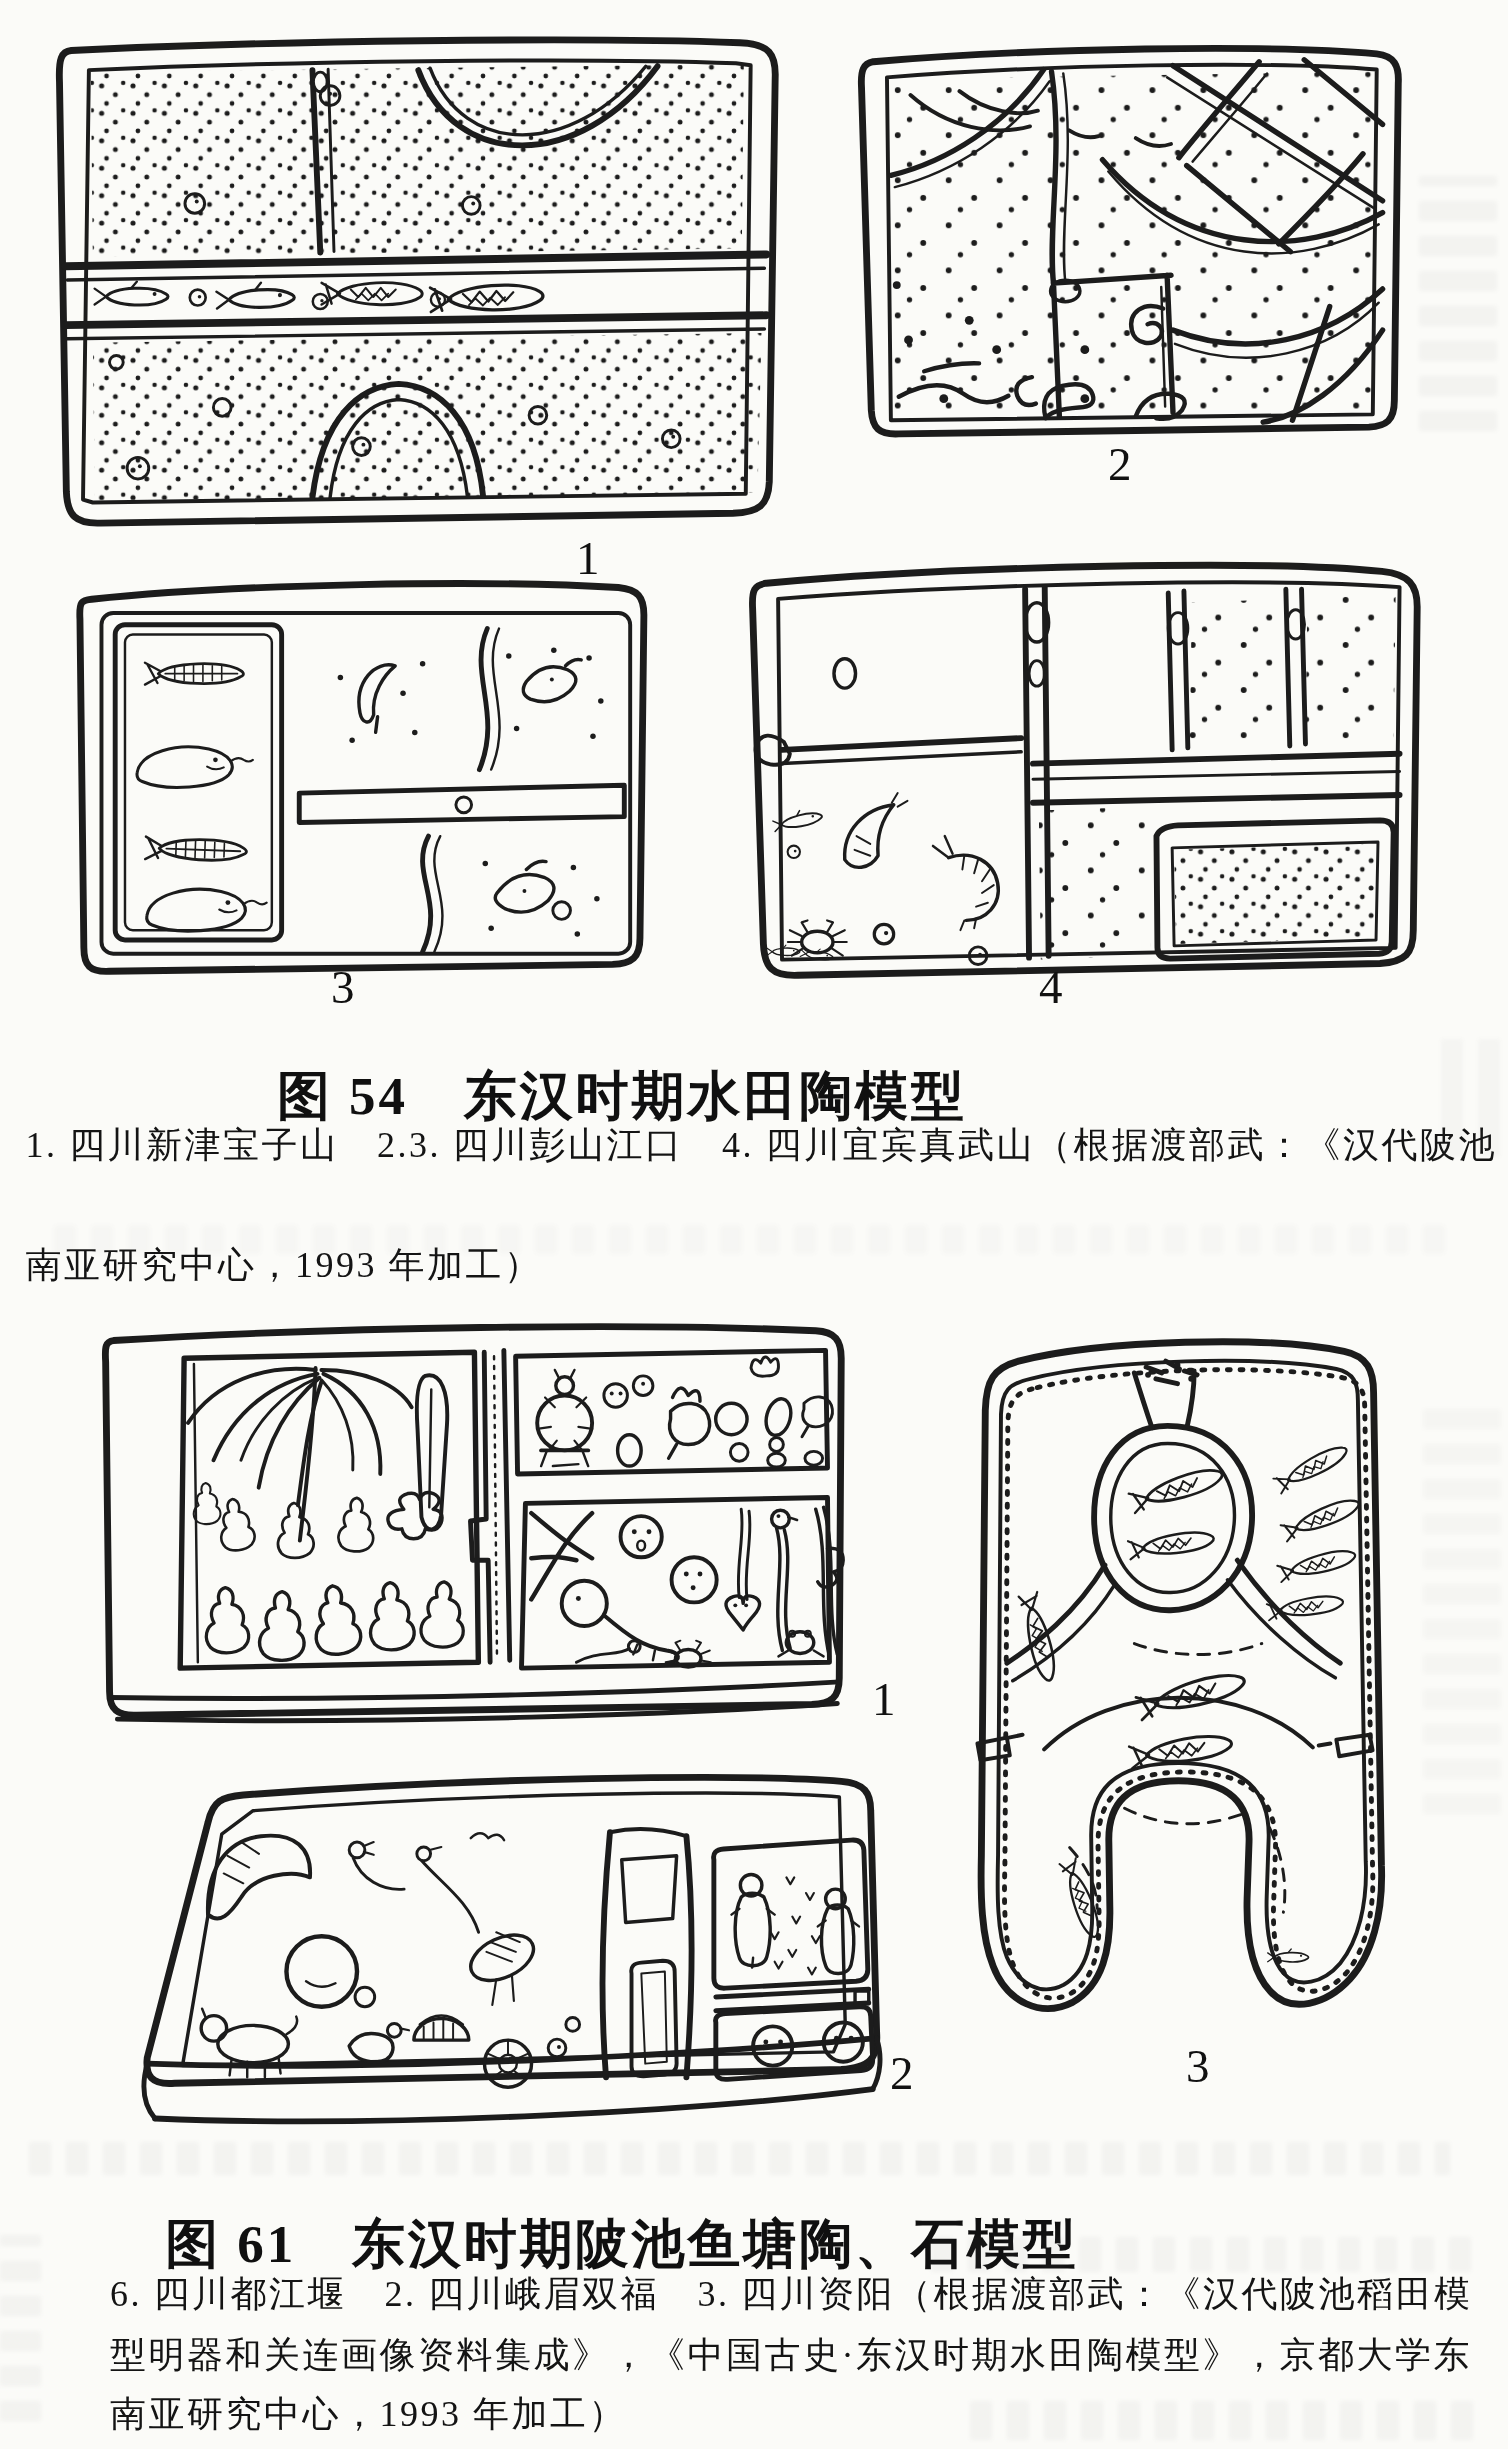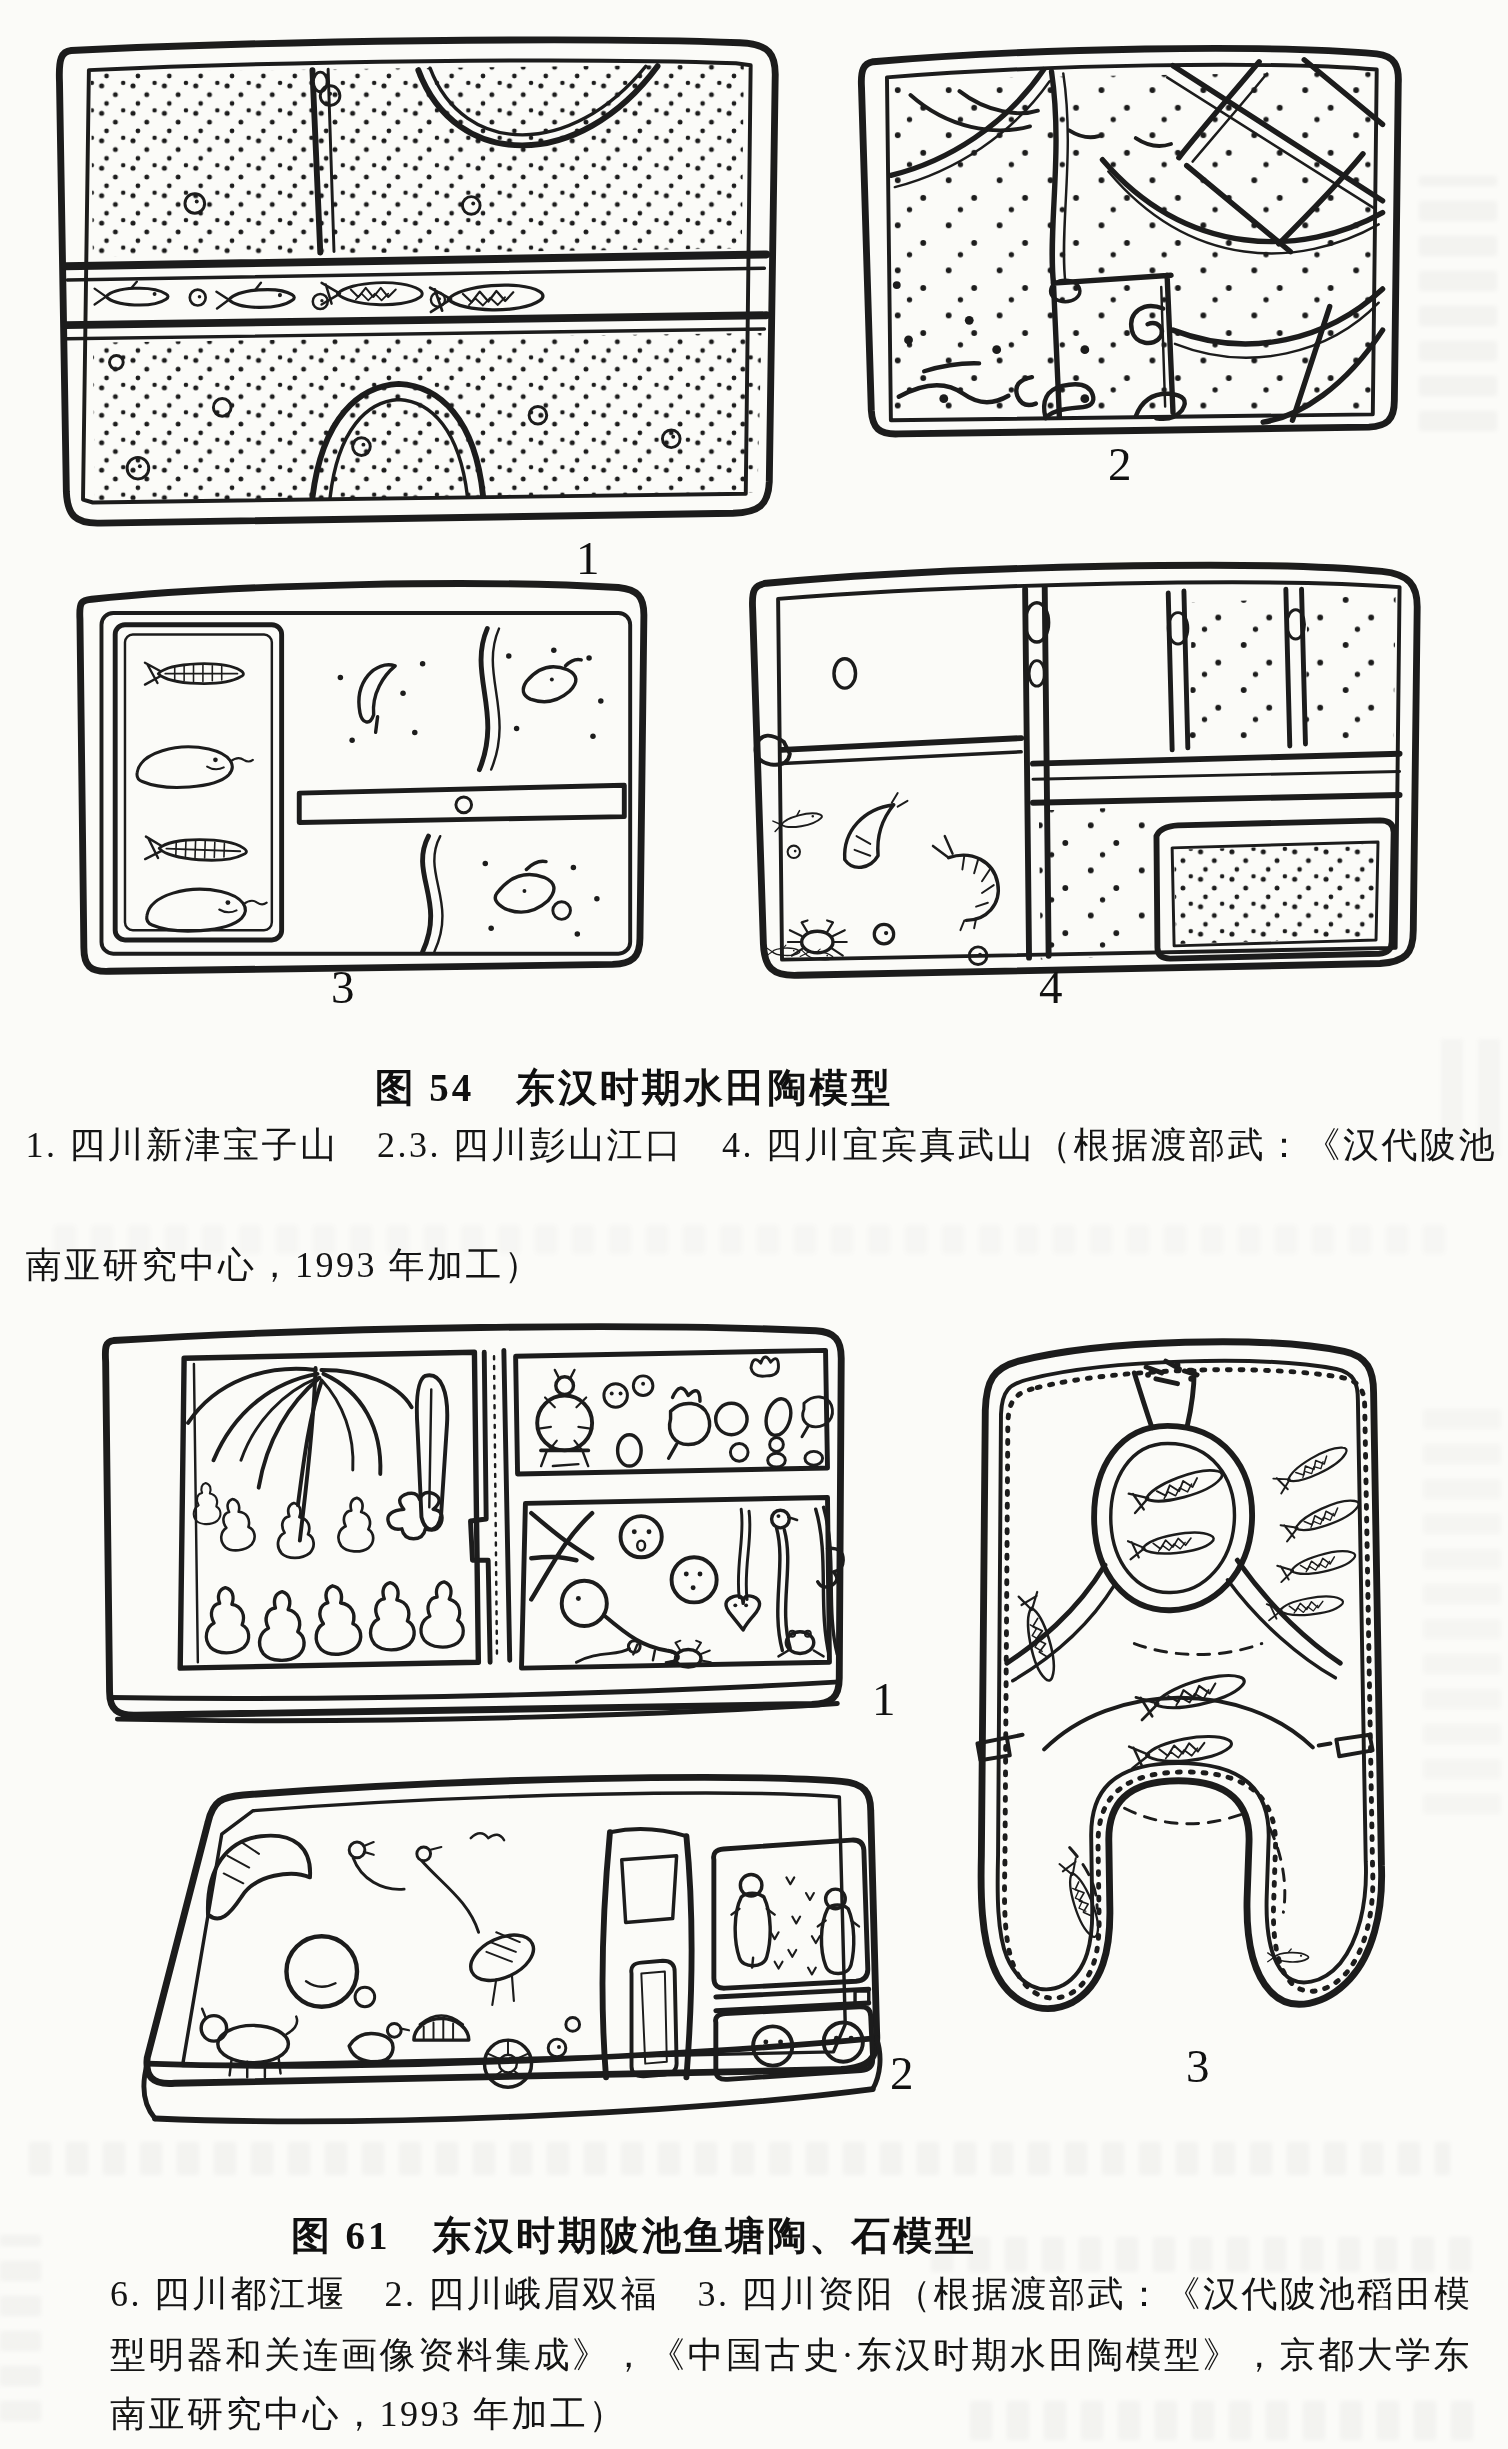--- a/index.html
+++ b/index.html
@@ -16,21 +16,21 @@
   .ln{fill:none;stroke:#1c1c1c;stroke-linecap:round;stroke-linejoin:round;}
   .ink{fill:#1c1c1c;stroke:none;}
   .paper{fill:#fbfbf8;}
   .fig-label{
     position:absolute;
     font-size:47px;line-height:1;font-weight:400;
     color:#111;letter-spacing:0;
   }
   .caption{
     position:absolute;left:0;width:1244px;text-align:center;
-    font-size:39px;font-weight:700;letter-spacing:2.9px;color:#101010;margin-left:12px;
+    font-size:53px;font-weight:700;letter-spacing:2.9px;color:#101010;
   }
   .src-line{
     position:absolute;white-space:nowrap;
     font-size:36px;font-weight:400;letter-spacing:2.5px;color:#141414;
   }
   .smudge{
     position:absolute;pointer-events:none;
     background:repeating-linear-gradient(90deg, rgba(110,110,110,.55) 0 21.6px, transparent 21.6px 37px);
     opacity:.10;filter:blur(2px);
   }

